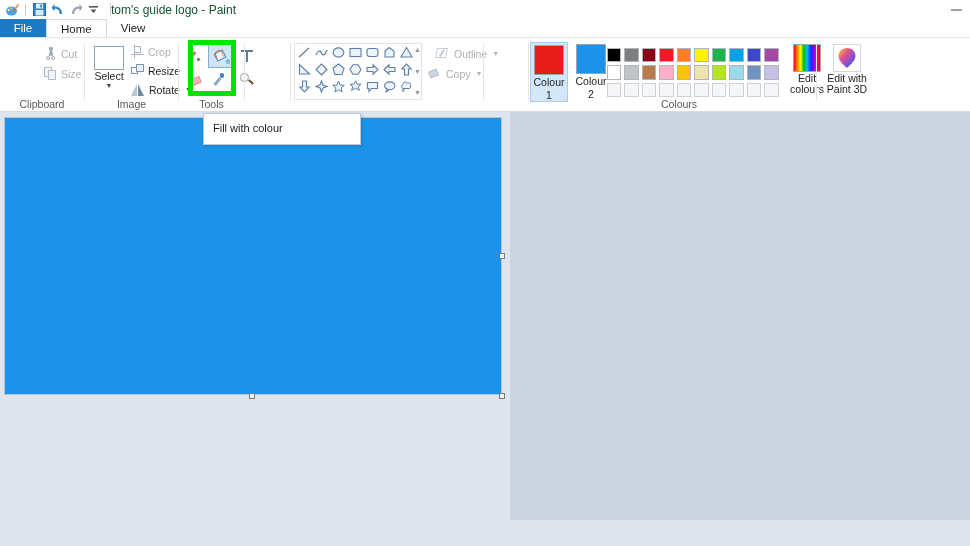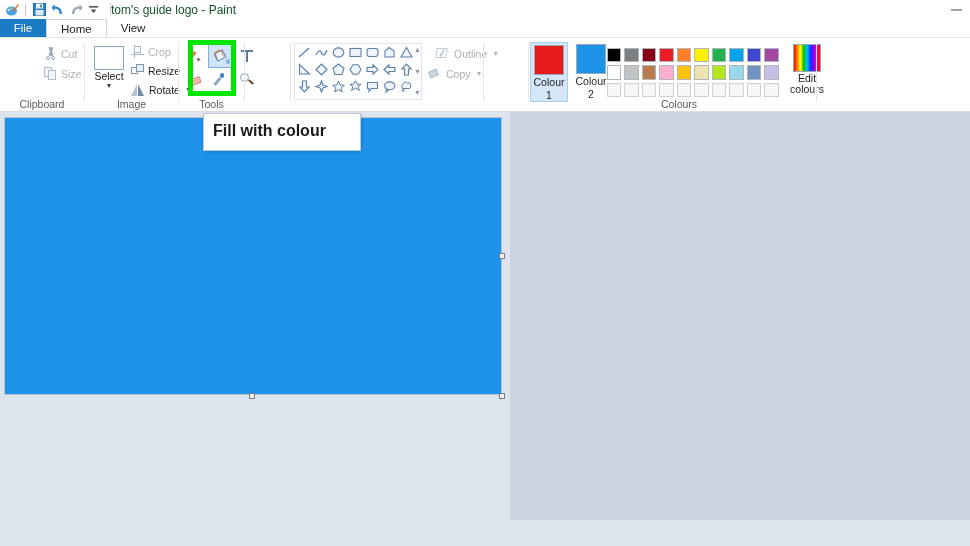--- a/index.html
+++ b/index.html
@@ -229,21 +229,21 @@
     border:5px solid #00e500; background:transparent; pointer-events:none;
   }
 
   
   .tooltip{
     position:absolute; left:203px; top:113px; width:158px;
     background:#ffffff; border:1px solid #bfc7d1;
     box-shadow:1px 1px 3px rgba(0,0,0,.16);
     padding:8px 9px 10px 9px;
   }
-  .tooltip .tt-title{ font-size:16px; font-weight:bold; color:#1a1a1a; }
+  .tooltip .tt-title{ font-size:11px; font-weight:normal; color:#1a1a1a; }
   .tooltip .tt-body{ font-size:10.5px; color:#3a3a3a; line-height:13.5px;}
 </style>
 </head>
 <body>
 
 <div class="titlebar">
   <div class="qat">
     <div class="qat-ico">
       <svg width="14" height="14" viewBox="0 0 14 14">
         <ellipse cx="6.5" cy="8" rx="5.5" ry="4.6" fill="#4aa3e0"></ellipse>
@@ -637,20 +637,39 @@
       </div>
 
     <div class="big-btn" style="left:256px;top:6px;width:44px;">
       <div class="ico-editcolours"></div>
       <div class="lbl" style="width:46px;">Edit colours</div>
     </div>
     <div class="grp-label" style="left:60px;width:180px;">Colours</div>
   </div>
   <div class="grp-sep" style="left:816px;"></div>
 
+  <div class="grp" style="left:817px;width:56px;">
+    <div class="big-btn" style="left:6px;top:6px;width:48px;">
+      <div class="ico-p3d">
+        <svg width="20" height="22" viewBox="0 0 20 22">
+          <defs>
+            <linearGradient id="p3dg" x1="0" y1="0" x2="1" y2="1">
+              <stop offset="0%" stop-color="#f9d423"></stop>
+              <stop offset="35%" stop-color="#e8508f"></stop>
+              <stop offset="70%" stop-color="#7b4fd6"></stop>
+              <stop offset="100%" stop-color="#3aa0e8"></stop>
+            </linearGradient>
+          </defs>
+          <path d="M10 1 C15 1 18.5 4.6 18.5 9 C18.5 14 12.5 18.5 10 21 C7.5 18.5 1.5 14 1.5 9 C1.5 4.6 5 1 10 1 Z" fill="url(#p3dg)"></path>
+        </svg>
+      </div>
+      <div class="lbl" style="width:52px;">Edit with</div>
+      <div class="lbl" style="width:52px;margin-top:0;">Paint 3D</div>
+    </div>
+  </div>
 </div>
 <div class="ribbon-bottom"></div>
 
 <div class="workarea"></div>
 <div class="sidepanel"></div>
 <div class="botstrip"></div>
 
 <div class="canvas-shadow">
   <div class="canvas" id="canvasFill" style="background: rgb(28, 147, 232);"></div>
 </div>

